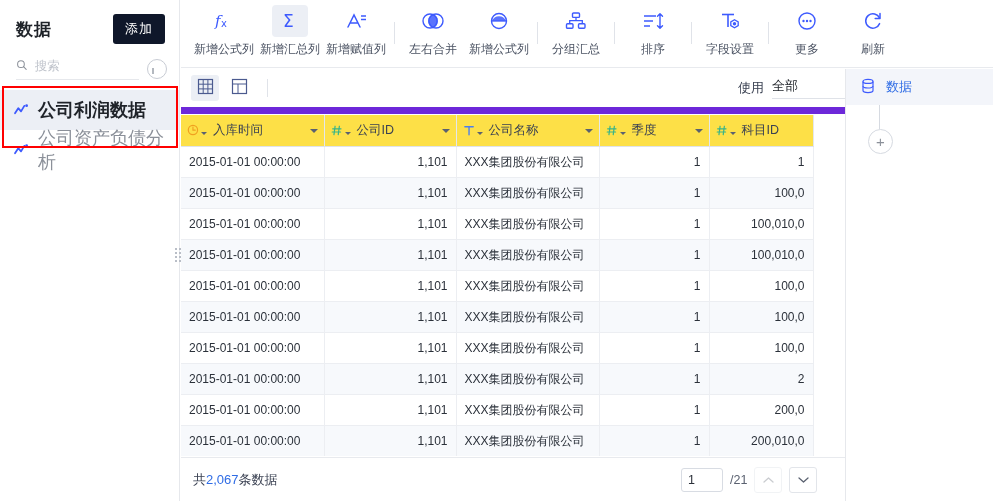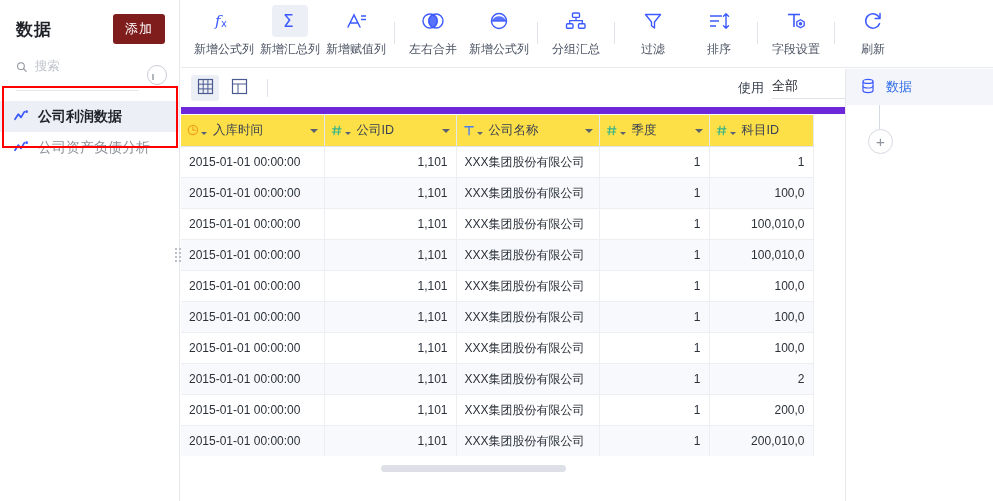--- a/index.html
+++ b/index.html
@@ -8,34 +8,34 @@
     font-family:"Liberation Sans","DejaVu Sans",sans-serif;
     font-size:13px;color:#333;background:#fff;
     -webkit-font-smoothing:antialiased;
   }
   .app{position:relative;width:993px;height:501px;}
 
   
   .sidebar{position:absolute;left:0;top:0;width:180px;height:501px;background:#fff;border-right:1px solid #e6e8ec;box-sizing:border-box;}
   .sb-head{display:flex;align-items:center;justify-content:space-between;padding:14px 14px 0 16px;}
   .sb-title{font-size:17px;font-weight:bold;color:#1f2329;letter-spacing:1px;}
-  .sb-add{background:#7f1d1d;color:#fff;border:none;border-radius:3px;font-size:13px;
+  .sb-add{background:#0f172a;color:#fff;border:none;border-radius:3px;font-size:13px;
     padding:6px 12px;cursor:pointer;font-family:inherit;letter-spacing:1px;text-align:right;}
   .sb-search-row{display:flex;align-items:center;margin:14px 12px 0 16px;}
-  .sb-search{flex:1;display:flex;align-items:flex-end;border-bottom:1px solid #e6e8ec;padding-bottom:16px;}
+  .sb-search{flex:1;display:flex;align-items:flex-start;border-bottom:1px solid #e6e8ec;padding-bottom:5px;}
   .sb-search input{border:none;outline:none;font-size:12.5px;color:#333;background:transparent;width:100%;
     font-family:inherit;padding-left:7px;}
   .sb-search input::placeholder{color:#bfc3cb;}
   .more-circle{width:18px;height:18px;border:1px solid #c8ccd4;border-radius:50%;
     display:flex;align-items:center;justify-content:center;margin-left:8px;flex:0 0 auto;cursor:pointer;}
   .more-circle span{display:block;width:10px;height:2px;position:relative;}
   .dots{display:flex;gap:1.5px;}
   .dots i{width:2px;height:2px;background:#9aa0aa;border-radius:50%;display:block;}
   .sb-list{margin-top:10px;}
-  .sb-item{display:flex;align-items:center;height:31px;padding-left:14px;cursor:pointer;font-size:14px;}
+  .sb-item{display:flex;align-items:center;height:40px;padding-left:14px;cursor:pointer;font-size:18px;}
   .sb-item.active{background:#eceff5;color:#1f2329;font-weight:bold;}
   .sb-item.dim{color:#8b9099;}
   .sb-item .ic{margin-right:9px;display:flex;align-items:center;}
   .redbox{position:absolute;left:2px;top:86px;width:176px;height:62px;border:2px solid #f00;
     box-sizing:border-box;pointer-events:none;}
   .grip{position:absolute;left:175px;top:248px;display:grid;grid-template-columns:2px 2px;gap:2px;cursor:col-resize;}
   .grip i{width:2px;height:2px;background:#b9bec7;display:block;}
 
   
   .main{position:absolute;left:181px;top:0;right:0;height:501px;}
@@ -231,28 +231,20 @@
             <rect x="2.5" y="13.8" width="6.5" height="4.4" rx="1" fill="none" stroke="#3d5afe" stroke-width="1.4"></rect>
             <rect x="14.5" y="13.8" width="6.5" height="4.4" rx="1" fill="none" stroke="#3d5afe" stroke-width="1.4"></rect>
             <path d="M12 7.4 V10.6 M5.7 13.8 V10.6 H18.3 V13.8" fill="none" stroke="#3d5afe" stroke-width="1.3"></path>
           </svg>
         </span>
         <span class="tb-lb">分组汇总</span>
       </div>
 
       <div class="tb-sep"></div>
 
-      <div class="tb-item">
-        <span class="tb-ic">
-          <svg width="22" height="22" viewBox="0 0 22 22">
-            <path d="M3.5 4.5 H18.5 L12.5 12 V18 L9.5 15.7 V12 Z" fill="none" stroke="#3d5afe" stroke-width="1.4" stroke-linejoin="round"></path>
-          </svg>
-        </span>
-        <span class="tb-lb">过滤</span>
-      </div>
 
       <div class="tb-item">
         <span class="tb-ic">
           <svg width="24" height="22" viewBox="0 0 24 22">
             <line x1="3" y1="6" x2="15" y2="6" stroke="#3d5afe" stroke-width="1.5"></line>
             <line x1="3" y1="11" x2="12" y2="11" stroke="#3d5afe" stroke-width="1.5"></line>
             <line x1="3" y1="16" x2="9" y2="16" stroke="#3d5afe" stroke-width="1.5"></line>
             <path d="M19 4 V18 M16.5 6.3 L19 3.8 L21.5 6.3 M16.5 15.7 L19 18.2 L21.5 15.7" fill="none" stroke="#3d5afe" stroke-width="1.4" stroke-linecap="round" stroke-linejoin="round"></path>
           </svg>
         </span>
@@ -268,20 +260,31 @@
             <line x1="10" y1="4.5" x2="10" y2="17" stroke="#3d5afe" stroke-width="1.6"></line>
             <path d="M16.5 9.8 L20.2 11.9 V15.6 L16.5 17.7 L12.8 15.6 V11.9 Z" fill="none" stroke="#3d5afe" stroke-width="1.3"></path>
             <circle cx="16.5" cy="13.8" r="1.7" fill="#3d5afe"></circle>
           </svg>
         </span>
         <span class="tb-lb">字段设置</span>
       </div>
 
       <div class="tb-sep"></div>
 
+      <div class="tb-item">
+        <span class="tb-ic">
+          <svg width="22" height="22" viewBox="0 0 22 22">
+            <circle cx="11" cy="11" r="8" fill="none" stroke="#3d5afe" stroke-width="1.4"></circle>
+            <circle cx="7.5" cy="11" r="1.2" fill="#3d5afe"></circle>
+            <circle cx="11" cy="11" r="1.2" fill="#3d5afe"></circle>
+            <circle cx="14.5" cy="11" r="1.2" fill="#3d5afe"></circle>
+          </svg>
+        </span>
+        <span class="tb-lb">更多</span>
+      </div>
 
       <div class="tb-item">
         <span class="tb-ic">
           <svg width="22" height="22" viewBox="0 0 22 22">
             <path d="M17.5 8 A7.2 7.2 0 1 0 17.6 13.6" fill="none" stroke="#3d5afe" stroke-width="1.5" stroke-linecap="round"></path>
             <path d="M18 3.5 V8.4 H13.2" fill="none" stroke="#3d5afe" stroke-width="1.5" stroke-linecap="round" stroke-linejoin="round"></path>
           </svg>
         </span>
         <span class="tb-lb">刷新</span>
       </div>
@@ -481,20 +484,43 @@
               <td>XXX集团股份有限公司</td>
               <td class="num">1</td>
               <td class="num">200,010,0</td>
             </tr>
           </tbody>
       </table>
     </div>
 
     <div class="hscroll"></div>
 
+    <div class="status">
+      <div class="total">
+        <span>共</span><b>2,067</b><span>条数据</span>
+      </div>
+      <div class="pager">
+        <input type="text" value="1" style="">
+        <span class="pg-total">/21</span>
+        <div class="pbtn dis">
+          <span>
+            <svg width="11" height="8" viewBox="0 0 11 8">
+                <path d="M1 6 L5.5 2 L10 6" fill="none" stroke="#8b9099" stroke-width="1.3" stroke-linecap="round" stroke-linejoin="round"></path>
+              </svg>
+          </span>
+        </div>
+        <div class="pbtn">
+          <span>
+            <svg width="11" height="8" viewBox="0 0 11 8">
+                <path d="M1 2 L5.5 6 L10 2" fill="none" stroke="#5a6170" stroke-width="1.3" stroke-linecap="round" stroke-linejoin="round"></path>
+              </svg>
+          </span>
+        </div>
+      </div>
+    </div>
   </div>
 
   <div class="rpanel">
     <div class="rnode">
       <span>
         <svg width="16" height="16" viewBox="0 0 16 16">
           <ellipse cx="8" cy="3.4" rx="5" ry="2" fill="none" stroke="#3d5afe" stroke-width="1.2"></ellipse>
           <path d="M3 3.4 V12.6 C3 13.7 5.2 14.6 8 14.6 C10.8 14.6 13 13.7 13 12.6 V3.4" fill="none" stroke="#3d5afe" stroke-width="1.2"></path>
           <path d="M3 8 C3 9.1 5.2 10 8 10 C10.8 10 13 9.1 13 8" fill="none" stroke="#3d5afe" stroke-width="1.1"></path>
         </svg>

